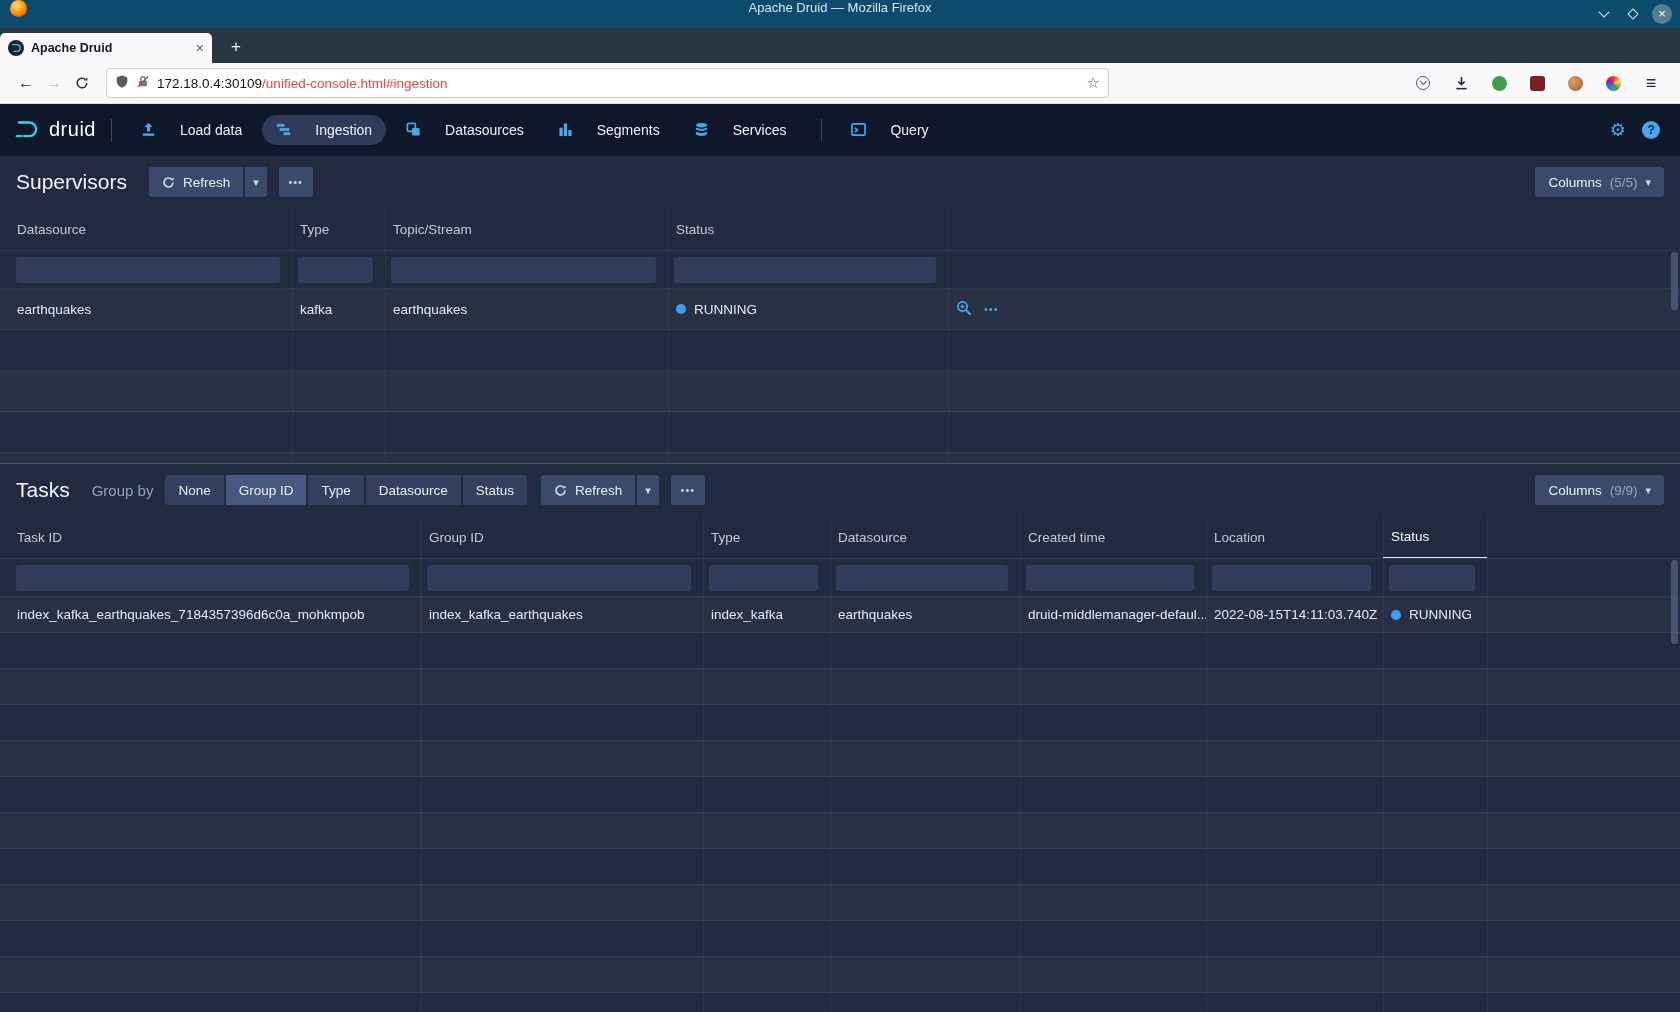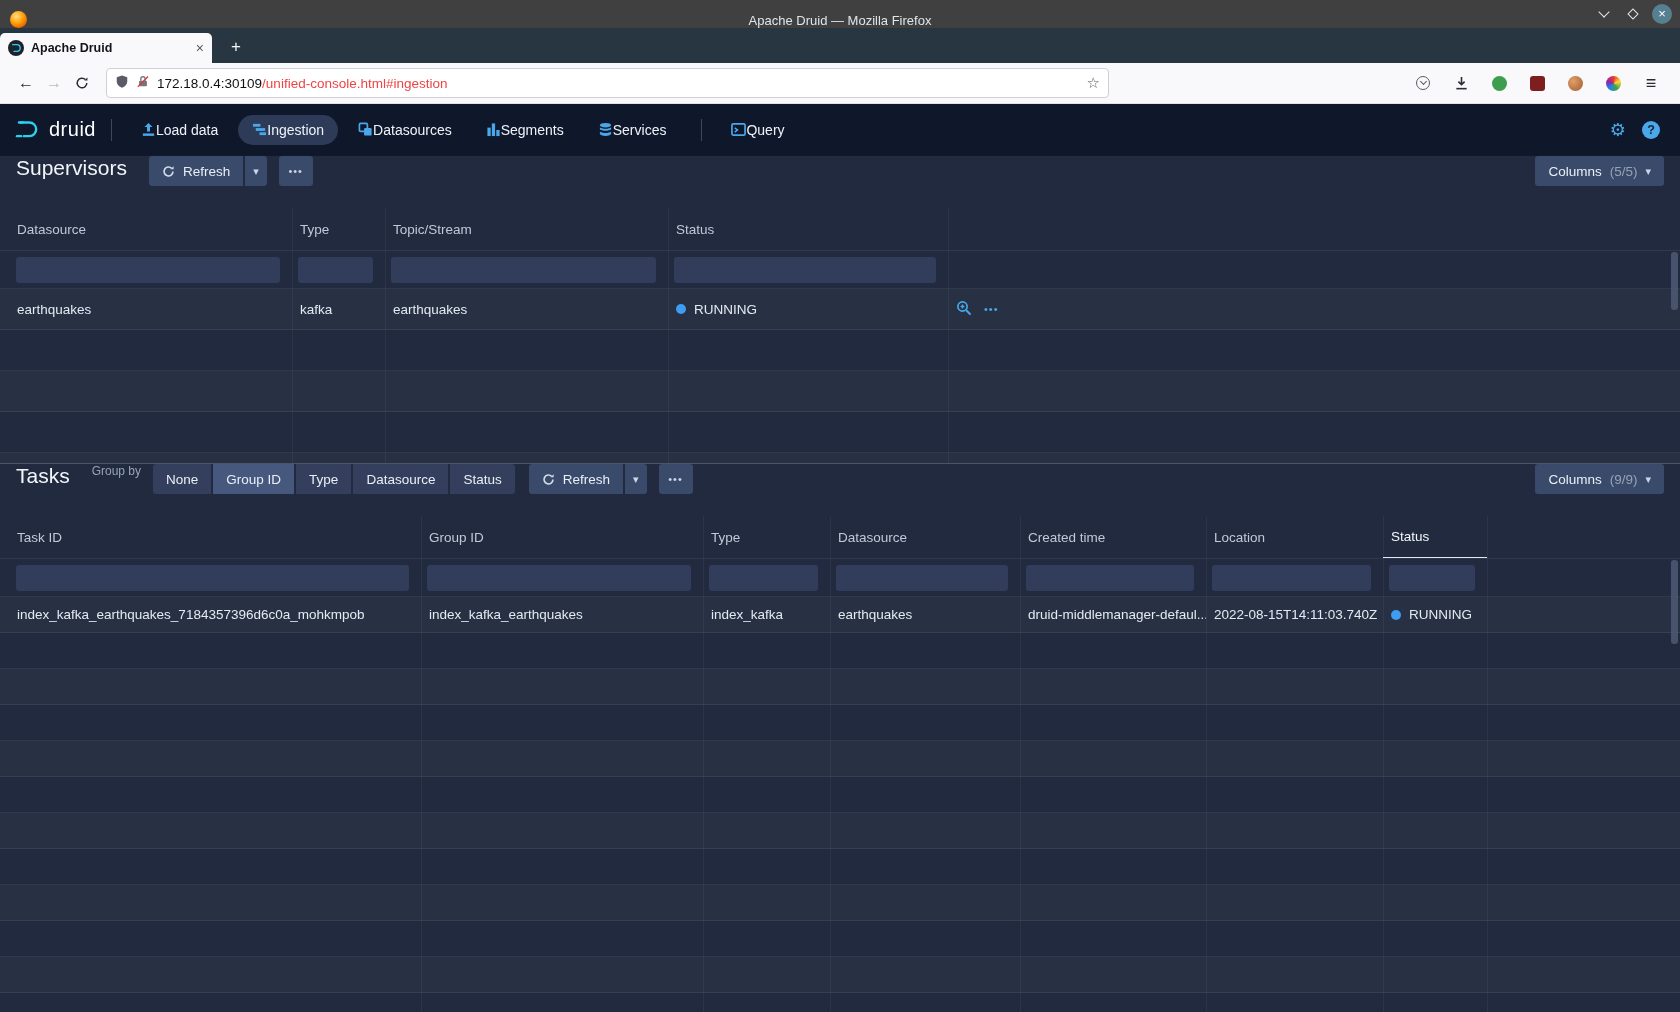--- a/index.html
+++ b/index.html
@@ -16,21 +16,21 @@
     --input:#323d5c;
     --accent:#4aa7ea;
     --cyan:#2ad1ef;
     --dot:#3e9df0;
   }
   *{box-sizing:border-box}
   html,body{margin:0;padding:0;background:#000;font-family:"Liberation Sans","DejaVu Sans",sans-serif}
   .screen{width:1680px;height:1012px;overflow:hidden;position:relative;background:var(--bg)}
 
   
-  .titlebar{height:28px;background:#404040;position:relative;display:flex;align-items:flex-end}
+  .titlebar{height:28px;background:#0c4a6e;position:relative;display:flex;align-items:flex-start}
   .ff-logo{width:17px;height:17px;border-radius:50%;margin-left:10px;
     background:radial-gradient(circle at 38% 32%,#ffe082,#ff9800 48%,#e65100 85%)}
   .win-title{position:absolute;left:0;right:0;text-align:center;color:#dde5ea;font-size:13px;pointer-events:none}
   .win-controls{position:absolute;right:8px;top:0;height:28px;display:flex;align-items:center;gap:9px}
   .wc{width:20px;height:20px;display:flex;align-items:center;justify-content:center}
   .wc .chev{width:8px;height:8px;border-right:1.6px solid #dfe7ec;border-bottom:1.6px solid #dfe7ec;transform:rotate(45deg);margin-top:-4px}
   .wc .dia{width:8px;height:8px;border:1.6px solid #dfe7ec;transform:rotate(45deg)}
   .wc.close{border-radius:50%;background:#567f90;color:#fff;font-size:13px;line-height:20px;text-align:center}
 
   .tabbar{height:35px;background:#273640;display:flex;align-items:flex-end}
@@ -57,34 +57,34 @@
   .ext-pinwheel{background:conic-gradient(#e53935,#fdd835,#43a047,#1e88e5,#8e24aa,#e53935)}
   .menu-glyph{font-size:18px;color:#2b2b33}
   .pocket-ring{width:14px;height:14px;border-radius:50%;border:1.7px solid #5b5b66;display:flex;align-items:center;justify-content:center}
   .pocket-ring i{width:5px;height:5px;border-right:1.7px solid #5b5b66;border-bottom:1.7px solid #5b5b66;transform:rotate(45deg);margin-top:-3px}
 
   
   .appnav{height:52px;background:#0f172a;display:flex;align-items:center;padding:0 14px;border-bottom:1px solid #17203356}
   .brand{display:flex;align-items:center;gap:7px}
   .brand-name{color:#fff;font-size:20px;letter-spacing:.5px}
   .vsep{width:1px;height:22px;background:#3c4862;margin:0 15px}
-  .nav-item{display:flex;align-items:center;gap:0;padding:7px 14px;border-radius:16px;color:#eef3f8;font-size:14px;margin-right:6px}
+  .nav-item{display:flex;align-items:center;gap:24px;padding:7px 14px;border-radius:16px;color:#eef3f8;font-size:14px;margin-right:6px}
   .nav-item.active{background:#2d3a58}
   .nicon{display:flex;align-items:center}
   .appnav-right{margin-left:auto;display:flex;align-items:center;gap:16px;padding-right:6px}
   .gear{color:var(--accent);font-size:18px;line-height:1}
   .help{width:18px;height:18px;border-radius:50%;background:var(--accent);color:#14213a;font-size:12.5px;font-weight:700;display:flex;align-items:center;justify-content:center}
 
   .panel{position:relative;overflow:hidden}
   .panel-sup{height:307px}
   .panel-tasks{height:549px;border-top:1px solid var(--panel-border)}
 
-  .sec-toolbar{height:52px;display:flex;padding:0 16px}
+  .sec-toolbar{height:52px;display:flex;align-items:center;padding:0 16px}
   .sec-title{font-size:21px;font-weight:500;color:#f2f6fa;margin-right:22px}
-  .groupby-label{color:var(--muted);font-size:12px;margin-right:12px}
+  .groupby-label{color:var(--muted);font-size:15px;margin-right:12px}
   .btn{height:30px;display:flex;align-items:center;gap:8px;background:var(--btn);color:#e9eff7;font-size:13.5px;padding:0 13px;border-radius:3px}
   .btn-group{display:flex;gap:2px;margin-right:12px}
   .btn-group .btn{border-radius:0}
   .btn-group .btn:first-child{border-radius:3px 0 0 3px}
   .btn-group .btn:last-child{border-radius:0 3px 3px 0}
   .btn.caret-part{padding:0 8px}
   .caret{font-size:11px;color:#cdd6e4;line-height:1}
   .btn-more{width:34px;justify-content:center;padding:0;letter-spacing:1px;font-size:11px;color:#cdd6e4}
   .seg{display:flex;gap:2px;margin-right:14px}
   .seg .btn{background:var(--btn-dark);border-radius:0}

